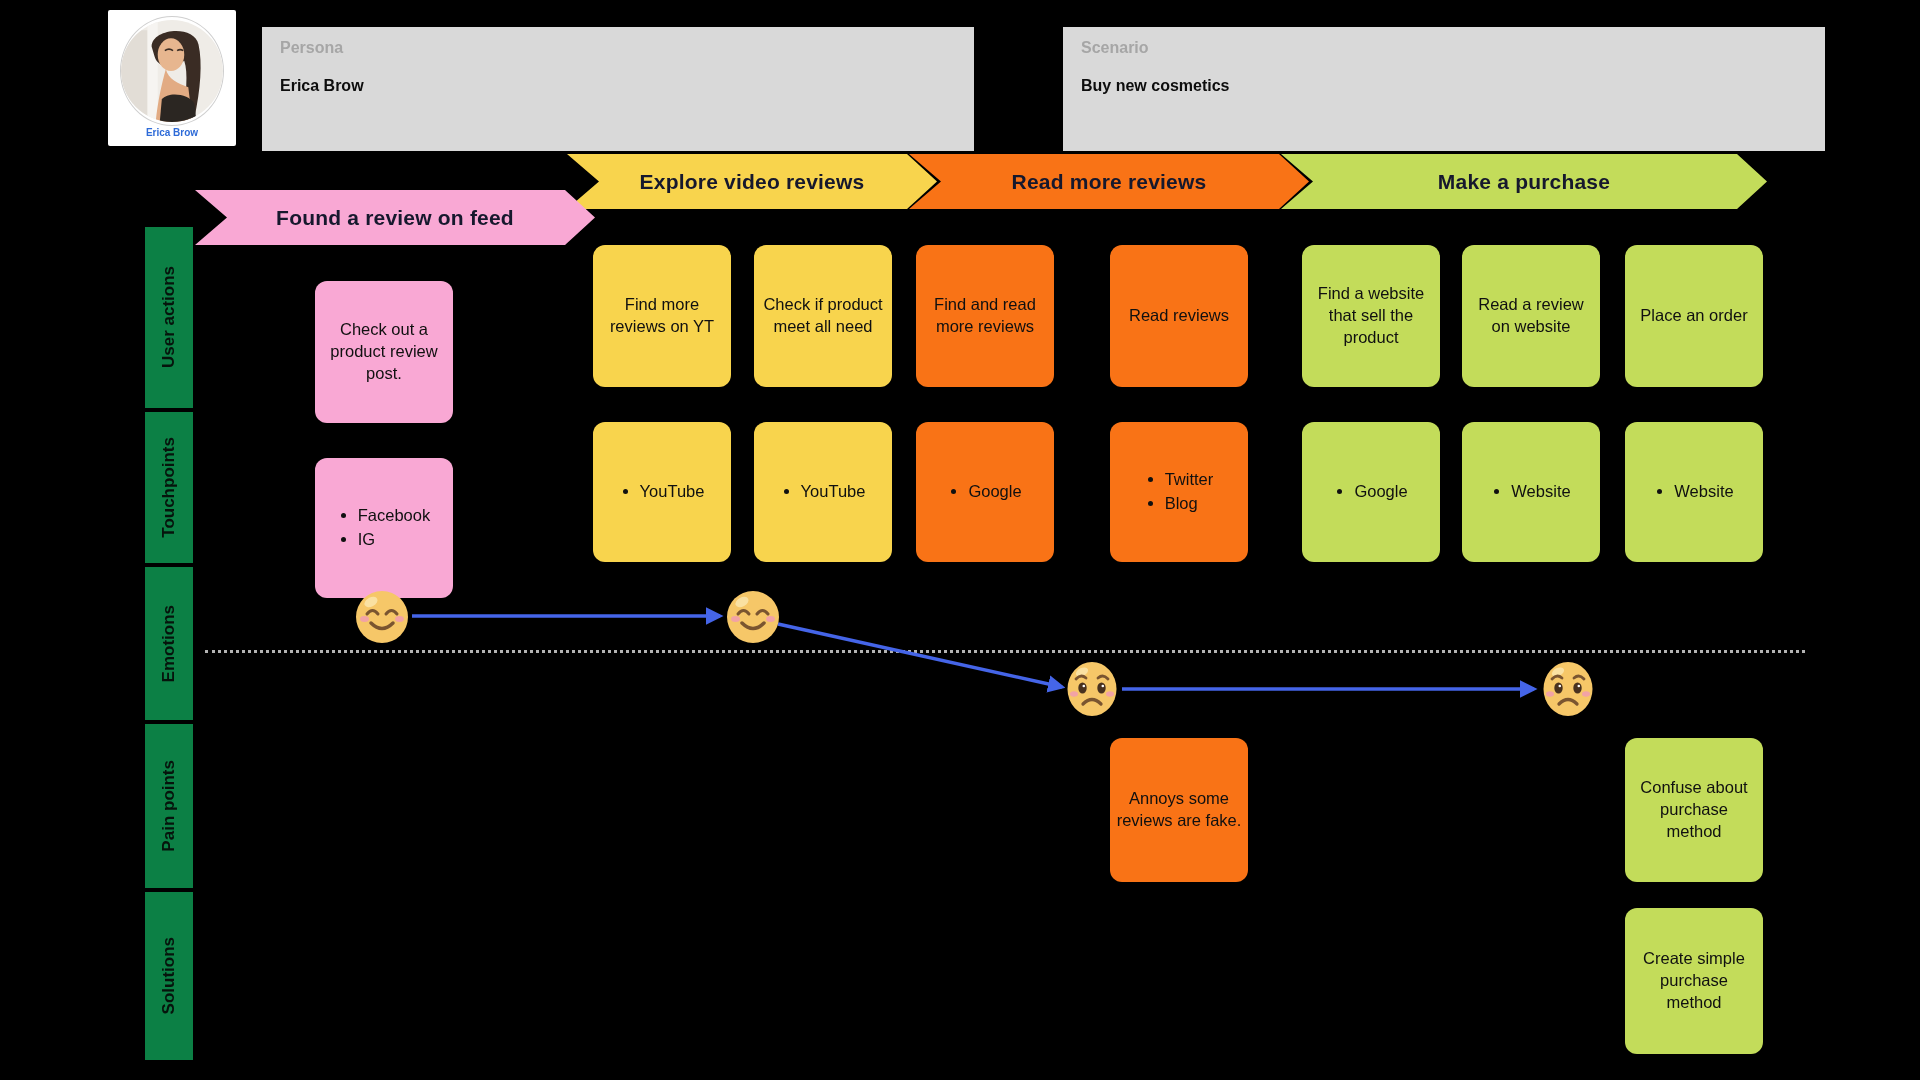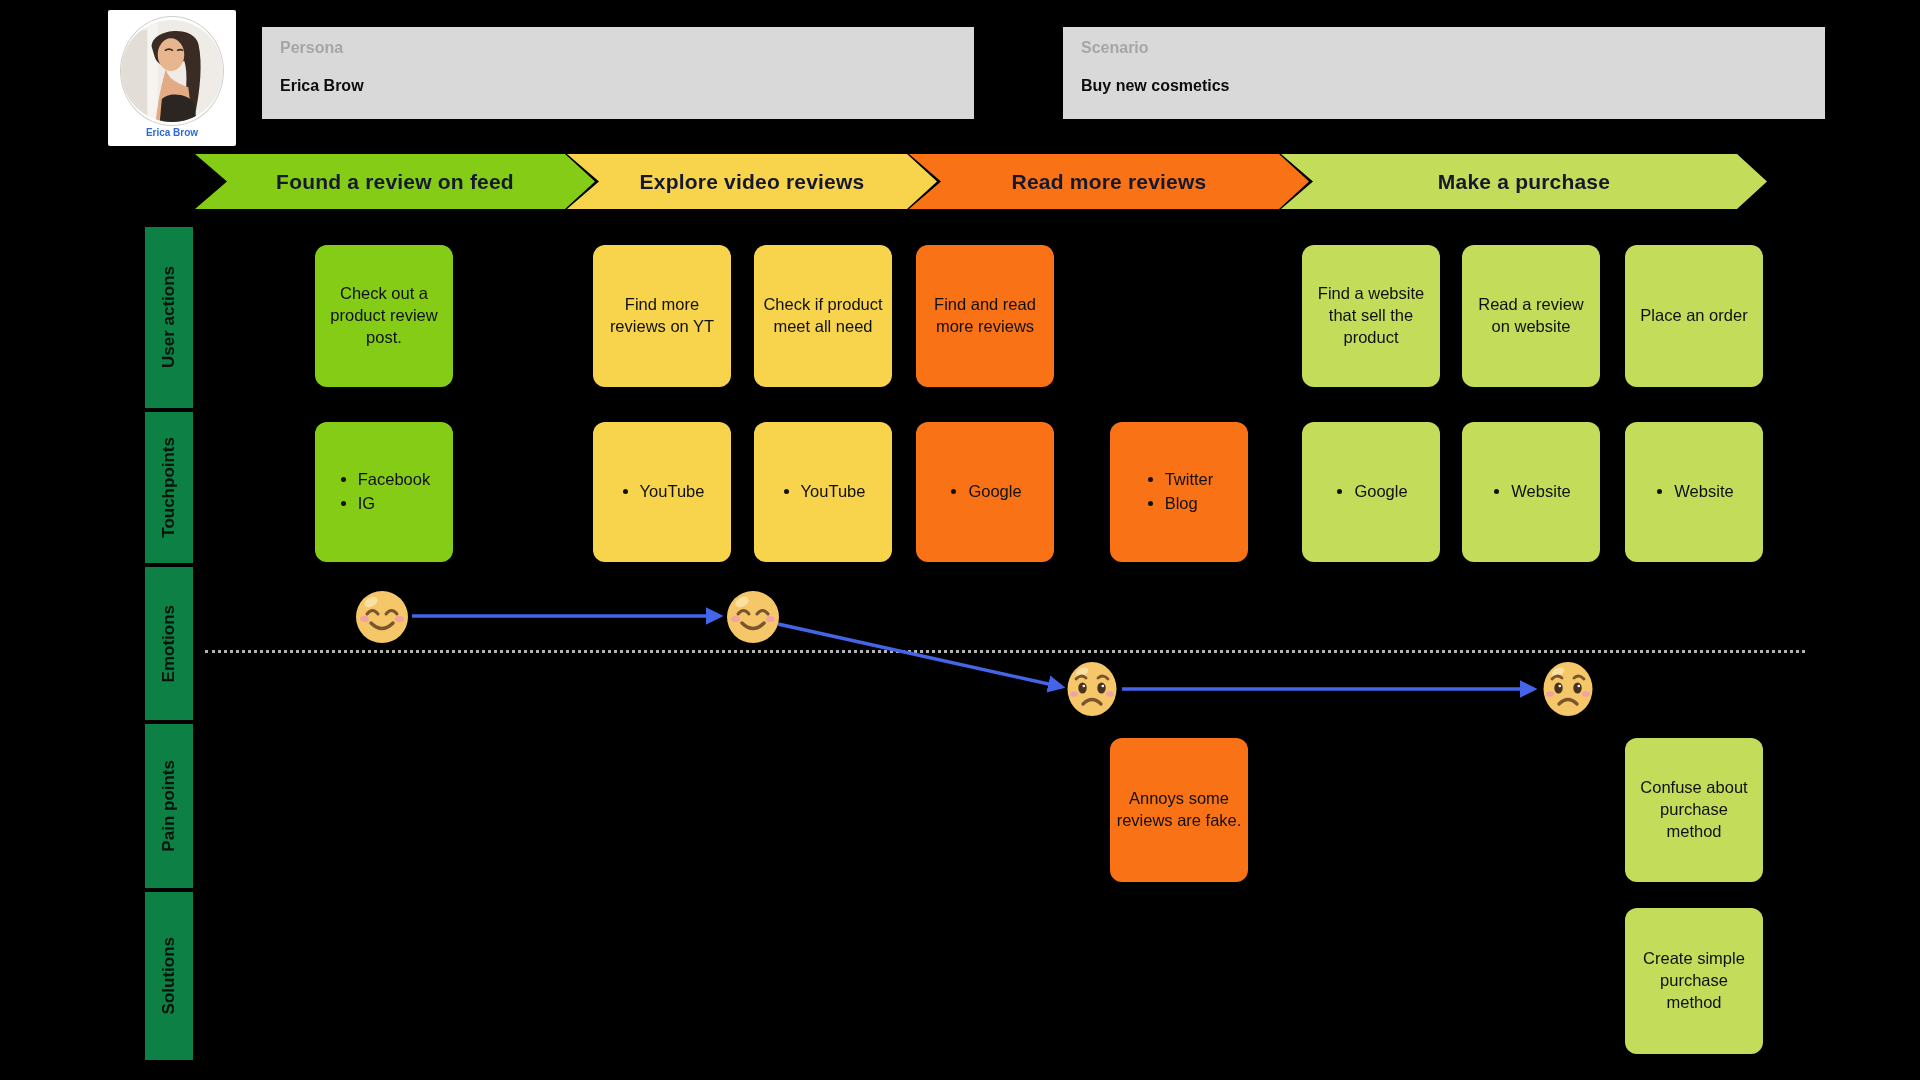--- a/index.html
+++ b/index.html
@@ -6,35 +6,35 @@
   .canvas{
     position:relative;width:1920px;height:1080px;background:#000;overflow:hidden;
     font-family:"Liberation Sans","DejaVu Sans",sans-serif;color:#111;
   }
   
   .photo-card{position:absolute;left:108px;top:10px;width:128px;height:136px;background:#fff;border-radius:2px;
     display:flex;flex-direction:column;align-items:center;}
   .avatar{width:102px;height:108px;margin-top:6px;border-radius:50%;overflow:hidden;border:1px solid #cfcfcf;}
   .avatar svg{display:block;width:100%;height:100%;}
   .avatar-caption{font-size:10px;font-weight:700;color:#2e6bd8;margin-top:2px;line-height:1;}
-  .info-card{position:absolute;top:27px;height:92px;background:#d9d9d9;box-sizing:border-box;padding:12px 18px;}
+  .info-card{position:absolute;top:27px;height:124px;background:#d9d9d9;box-sizing:border-box;padding:12px 18px;}
   .info-card.persona{left:262px;width:712px;}
   .info-card.scenario{left:1035px;width:762px;margin-left:28px;}
   .info-label{font-size:16px;font-weight:700;color:#a6a6a6;}
   .info-value{font-size:16px;font-weight:700;color:#0d0d0d;margin-top:20px;}
   
   .stage-arrow{position:absolute;top:154px;height:55px;display:flex;align-items:center;justify-content:center;
     clip-path:polygon(0 0,calc(100% - 30px) 0,100% 50%,calc(100% - 30px) 100%,0 100%,32px 50%);}
   .stage-arrow span{font-size:21px;font-weight:700;color:#16182d;letter-spacing:.2px;}
   .arrow1{left:195px;width:400px;z-index:8;}
   .arrow2{left:567px;width:370px;z-index:7;}
   .arrow3{left:909px;width:400px;z-index:6;}
   .arrow4{left:1281px;width:486px;z-index:5;}
   
-  .cyan{background:#84cc16;}
+  .cyan{background:#f9a8d4;margin-top:36px;}
   .yellow{background:#f8d44d;}
   .purple{background:#f97316;}
   .green{background:#c3dc5a;}
   
   .row-label{position:absolute;left:145px;width:48px;background:#0c8045;display:flex;align-items:center;justify-content:center;}
   .row-label span{writing-mode:vertical-rl;transform:rotate(180deg);font-size:17px;font-weight:700;color:#06140c;white-space:nowrap;}
   .rl-actions{top:227px;height:181px;}
   .rl-touch{top:412px;height:151px;}
   .rl-emotions{top:567px;height:153px;}
   .rl-pain{top:724px;height:164px;}
@@ -132,20 +132,23 @@
     </div>
   <div class="card r-actions c2 yellow">
       <span>Find more reviews on YT</span>
     </div>
   <div class="card r-actions c3 yellow">
       <span>Check if product meet all need</span>
     </div>
   <div class="card r-actions c4 purple">
       <span>Find and read more reviews</span>
     </div>
+  <div class="card r-actions c5 purple">
+      <span>Read reviews</span>
+    </div>
   <div class="card r-actions c6 green">
       <span>Find a website that sell the product</span>
     </div>
   <div class="card r-actions c7 green">
       <span>Read a review on website</span>
     </div>
   <div class="card r-actions c8 green">
       <span>Place an order</span>
     </div>
 

